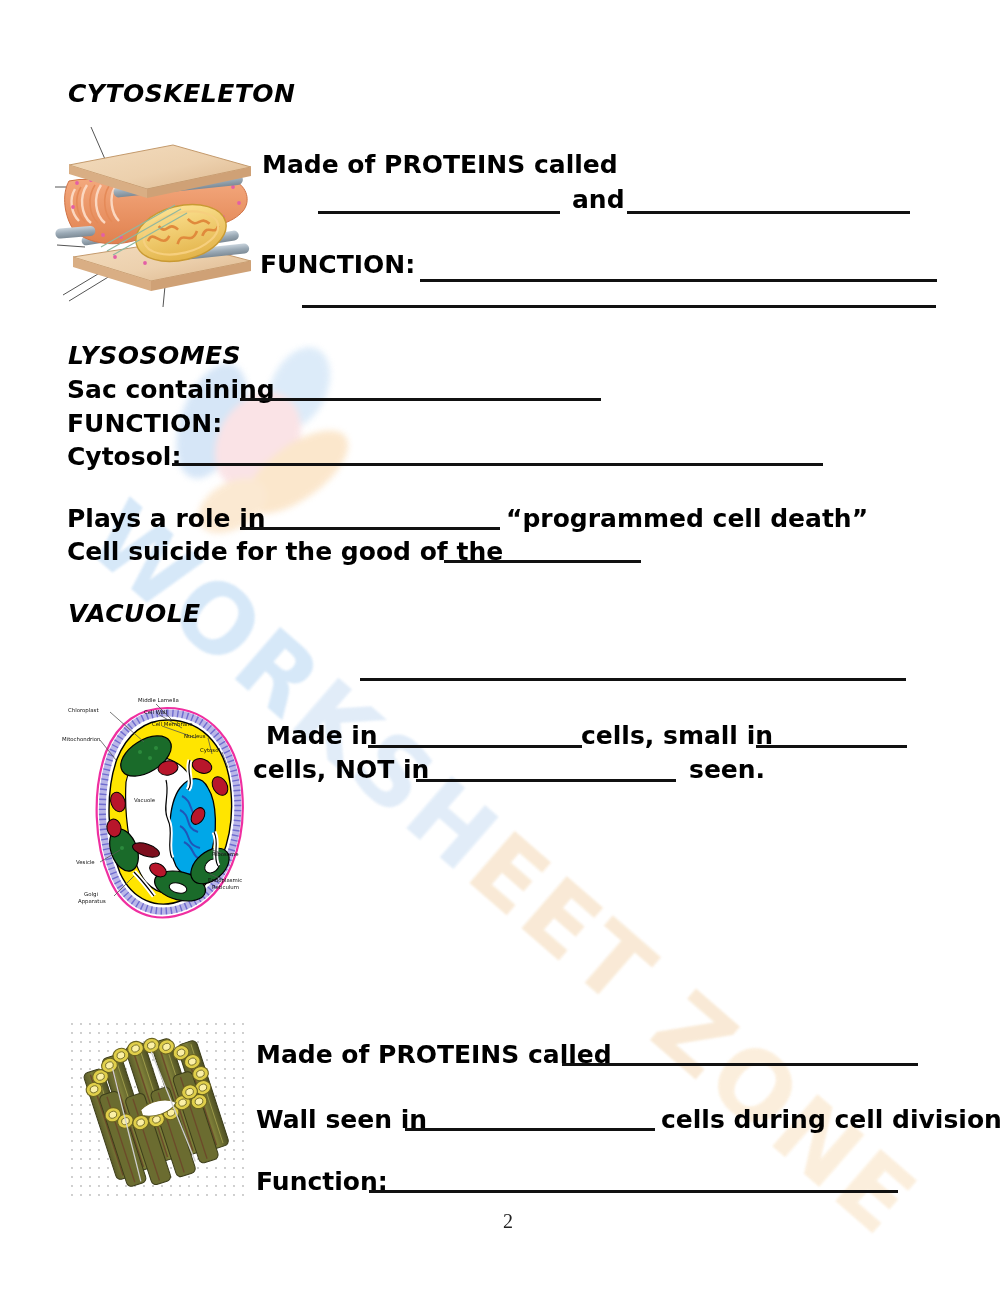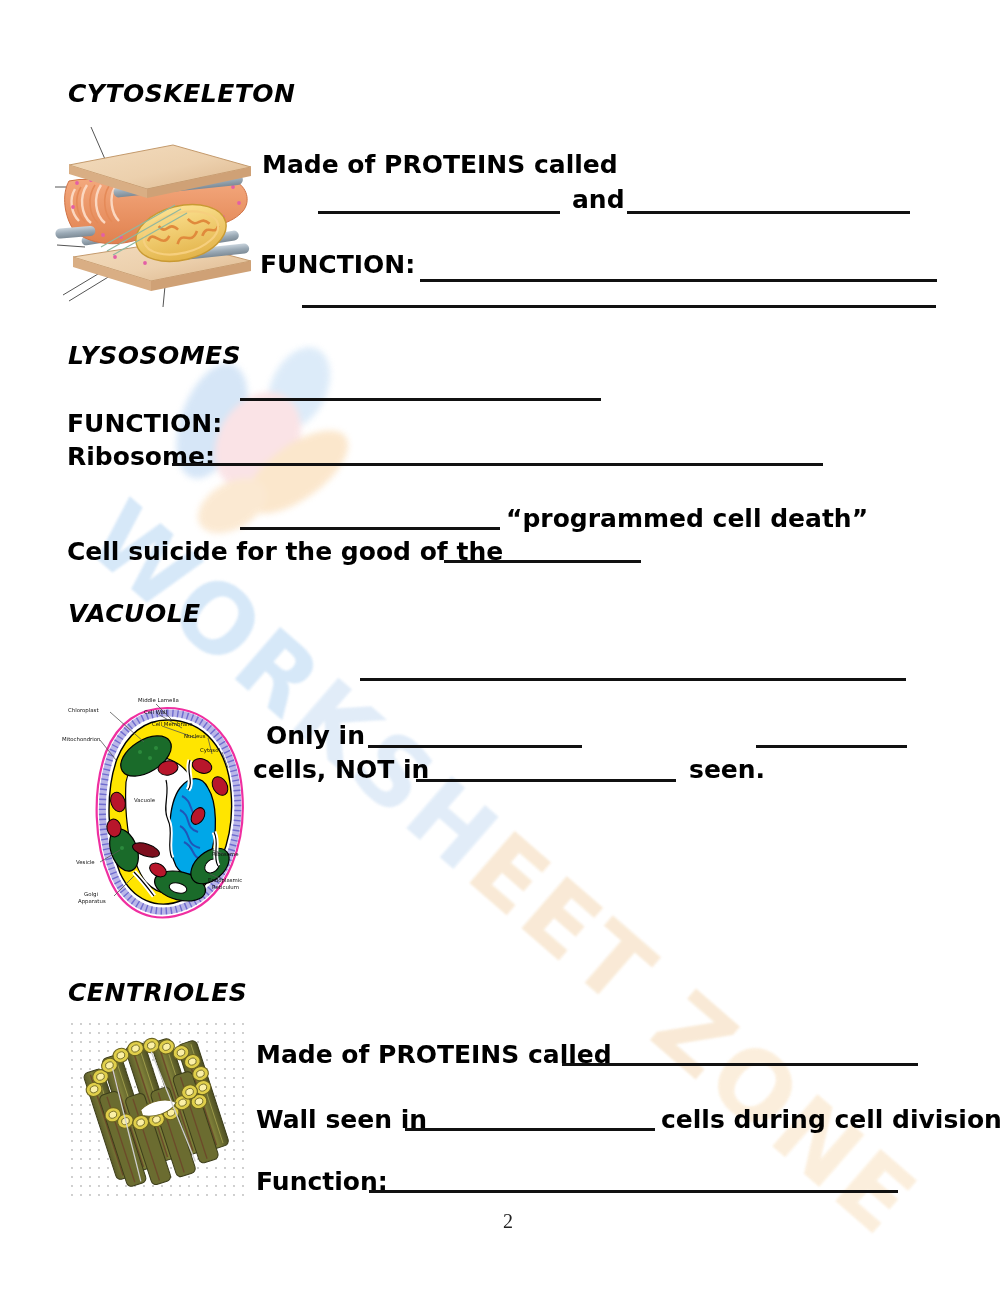--- a/index.html
+++ b/index.html
@@ -248,27 +248,29 @@
   <div class="rule" style="left:318px; top:211px; width:242px;"></div>
   <div class="txt body-line" style="left:572px; top:185px;">and</div>
   <div class="rule" style="left:627px; top:211px; width:283px;"></div>
 
   <div class="txt body-line" style="left:260px; top:250px;">FUNCTION:</div>
   <div class="rule" style="left:420px; top:279px; width:517px;"></div>
   <div class="rule" style="left:302px; top:305px; width:634px;"></div>
 
   <div class="txt head" style="left:68px; top:341px;">LYSOSOMES</div>
 
+  <div class="txt body-line" style="left:67px; top:375px;">Sac containing</div>
   <div class="rule" style="left:240px; top:398px; width:361px;"></div>
 
   <div class="txt body-line" style="left:67px; top:409px;">FUNCTION:</div>
 
-  <div class="txt body-line" style="left:67px; top:442px;">Ribosome:</div>
+  <div class="txt body-line" style="left:67px; top:442px;">Cytosol:</div>
   <div class="rule" style="left:172px; top:463px; width:651px;"></div>
 
+  <div class="txt body-line" style="left:67px; top:504px;">Plays a role in</div>
   <div class="rule" style="left:240px; top:527px; width:260px;"></div>
   <div class="txt body-line" style="left:67px; top:537px;">Cell suicide for the good of the</div>
 
   <div class="txt body-line" style="left:506px; top:504px;">“programmed cell death”</div>
   <div class="rule" style="left:444px; top:560px; width:197px;"></div>
 
   <div class="txt head" style="left:68px; top:599px;">VACUOLE</div>
 
   <div class="rule" style="left:360px; top:678px; width:546px;"></div>
 
@@ -360,29 +362,29 @@
       <text x="72" y="112">Vacuole</text>
       <text x="14" y="174">Vesicle</text>
       <text x="22" y="206">Golgi</text>
       <text x="16" y="213">Apparatus</text>
       <text x="150" y="166">Ribosome</text>
       <text x="146" y="192">Endoplasmic</text>
       <text x="150" y="199">Reticulum</text>
     </g>
   </svg>
 
-  <div class="txt body-line" style="left:266px; top:721px;">Only in</div>
+  <div class="txt body-line" style="left:266px; top:721px;">Made in</div>
   <div class="rule" style="left:368px; top:745px; width:214px;"></div>
+  <div class="txt body-line" style="left:581px; top:721px;">cells, small in</div>
   <div class="rule" style="left:756px; top:745px; width:151px;"></div>
 
   <div class="txt body-line" style="left:241px; top:755px;margin-left:12px;">cells, NOT in</div>
   <div class="rule" style="left:416px; top:779px; width:260px;"></div>
   <div class="txt body-line" style="left:689px; top:755px;">seen.</div>
 
-  <div class="txt head" style="left:68px; top:978px;">CENTRIOLES</div>
 
   <svg class="fig" style="left:70px; top:1022px;" width="180" height="178" viewBox="0 0 180 178">
     <defs>
       <pattern id="dots" width="9" height="9" patternUnits="userSpaceOnUse">
         <circle cx="2" cy="2" r="0.9" fill="#b9b9b9"></circle>
       </pattern>
       <linearGradient id="tubeA" x1="0" y1="0" x2="1" y2="0">
         <stop offset="0%" stop-color="#5b5c2a"></stop>
         <stop offset="45%" stop-color="#7d7e38"></stop>
         <stop offset="100%" stop-color="#4e4f23"></stop>

